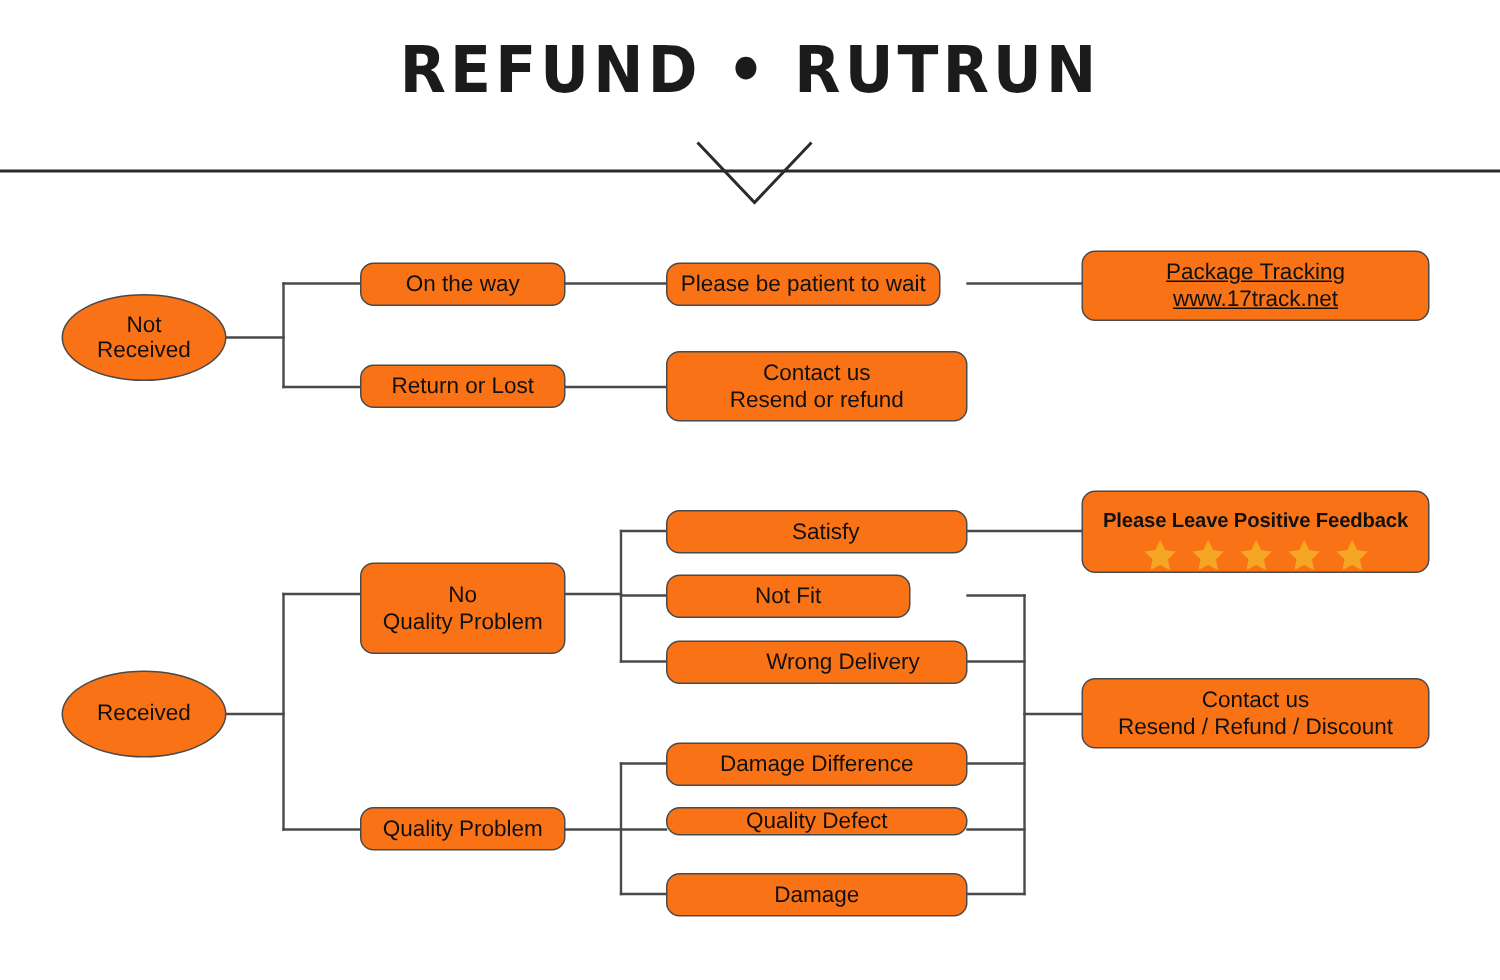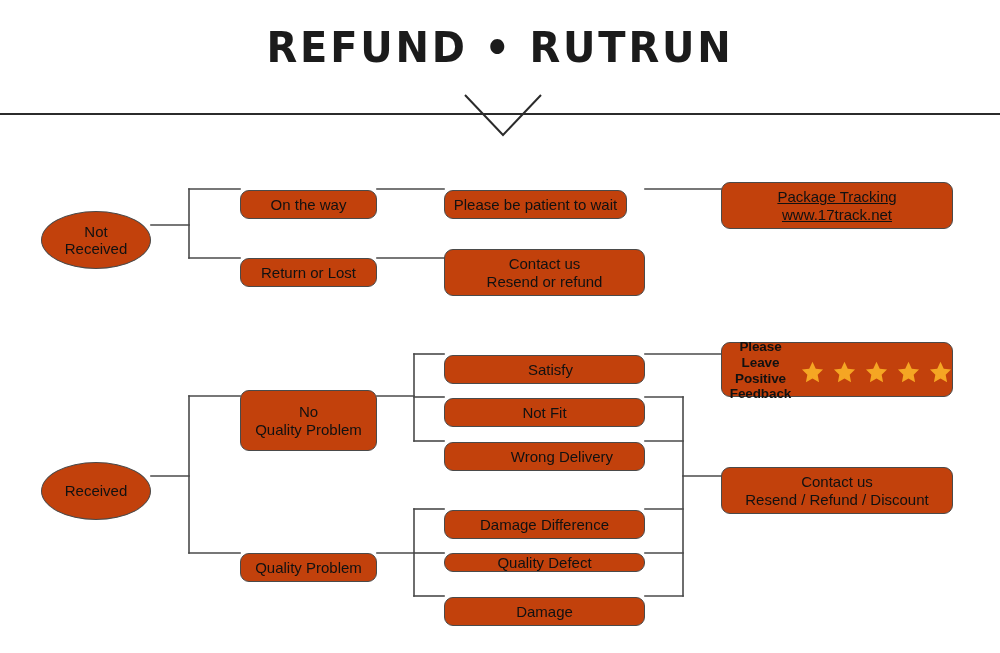--- a/index.html
+++ b/index.html
@@ -53,41 +53,40 @@
     position: absolute;
     left: 0;
     top: 0;
     width: 1000px;
     height: 653px;
   }
   .node {
     position: absolute;
     box-sizing: border-box;
     border: 1.4px solid #4a4a4a;
-    background: #c2410c;
+    background: #f97316;
     color: #111111;
     display: flex;
     align-items: center;
     justify-content: center;
     text-align: center;
     line-height: 1.15;
     font-size: 15px;
     white-space: pre-line;
     border-radius: 9px;
-    margin-top: 15px;
   }
   .node.ellipse {
     border-radius: 50%;
     font-size: 15px;
   }
   .node.stars {
-    flex-direction: row;
-    justify-content: space-between;
+    flex-direction: column;
+    justify-content: flex-end;
     gap: 2px;
-    padding-top: 2px;
+    padding-top: 18px;
   }
   .feedback-text {
     font-size: 13.5px;
     font-weight: bold;
     color: #111111;
     letter-spacing: -0.1px;
   }
   .star-row {
     display: flex;
     gap: 9px;
@@ -175,21 +174,21 @@
 
   <div class="node ellipse" style="left:41px;top:447px;width:110px;height:58px;">Received</div>
 
   <div class="node" style="left:240px;top:375px;width:137px;height:61px;">No
 Quality Problem</div>
 
   <div class="node" style="left:240px;top:538px;width:137px;height:29px;">Quality Problem</div>
 
   <div class="node" style="left:444px;top:340px;width:201px;height:29px;padding-left:12px;">Satisfy</div>
 
-  <div class="node" style="left:444px;top:383px;width:201px;height:29px;">Not Fit</div>
+  <div class="node" style="left:444px;top:383px;width:163px;height:29px;">Not Fit</div>
 
   <div class="node" style="left:444px;top:427px;width:201px;height:29px;padding-left:35px;">Wrong Delivery</div>
 
   <div class="node" style="left:444px;top:495px;width:201px;height:29px;">Damage Difference</div>
 
   <div class="node" style="left:444px;top:538px;width:201px;height:19px;">Quality Defect</div>
 
   <div class="node" style="left:444px;top:582px;width:201px;height:29px;">Damage</div>
 
   <div class="node stars" style="left:721px;top:327px;width:232px;height:55px;">

